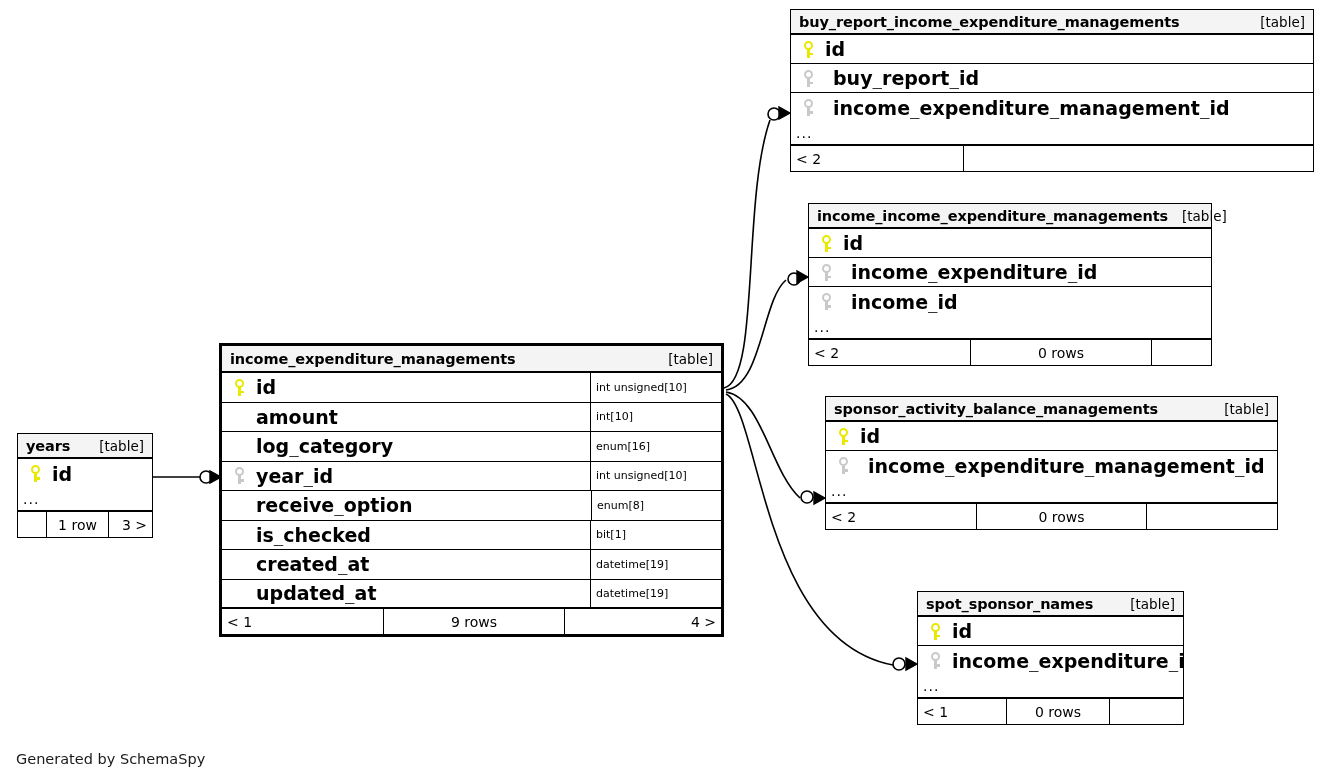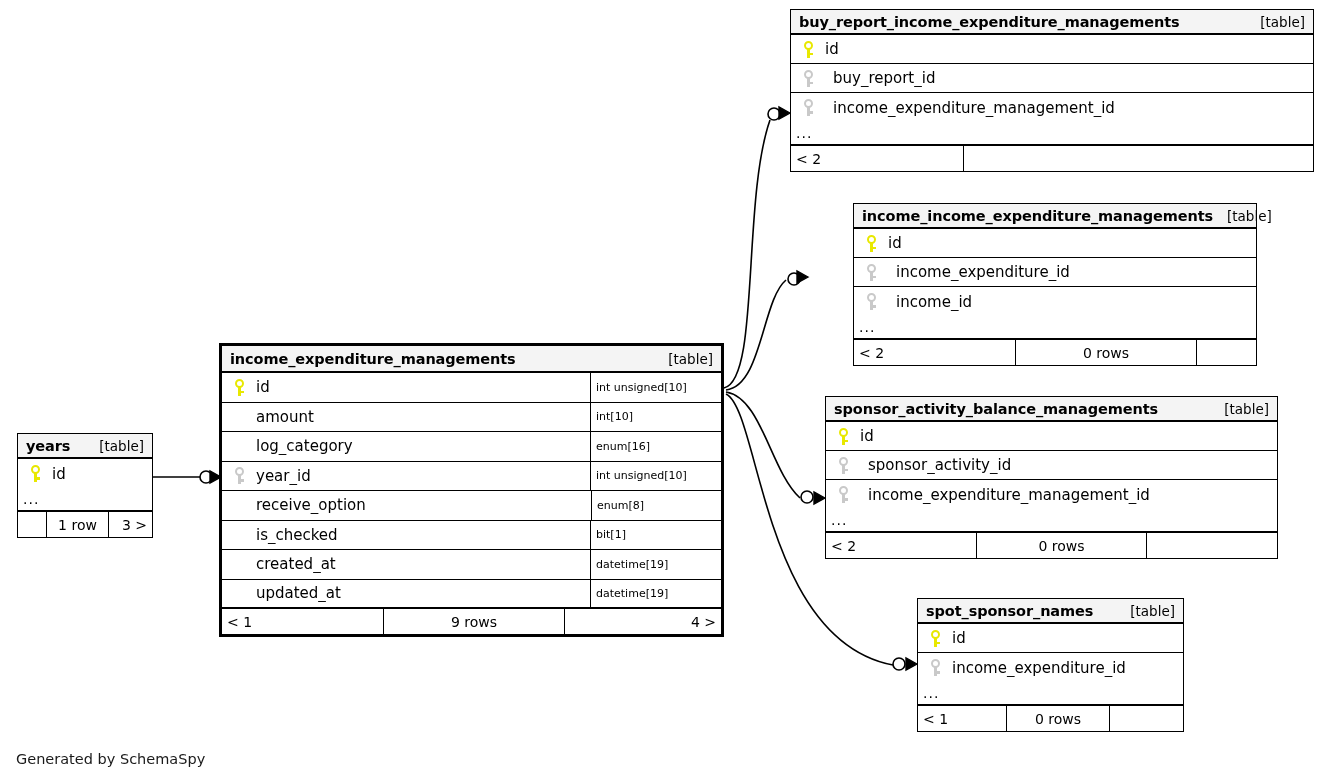--- a/index.html
+++ b/index.html
@@ -100,23 +100,24 @@
   }
 
   .keyslot {
     width: 22px;
     min-width: 22px;
     display: flex;
     align-items: center;
     justify-content: center;
   }
   .colname-txt {
-    font-size: 15px;
+    font-size: 19px;
     white-space: nowrap;
     overflow: hidden;
+    font-weight: bold;
   }
   
   .pad-lg { padding-left: 14px; }
   .pad-sm { padding-left: 6px; }
 
   .ellipsis-row {
     display: flex;
     align-items: center;
     height: 24px;
     box-sizing: border-box;
@@ -267,21 +268,21 @@
         </div>
       </div>
     </div>
     <div class="ellipsis-row">...</div>
     <div class="foot">
       <div class="foot-cell foot-left" style="width:172px;">&lt; 2</div>
       <div class="foot-cell foot-right" style="flex:1 1 auto;"></div>
     </div>
   </div>
 
-  <div class="tbl" style="left:853px; top:203px; width:404px;">
+  <div class="tbl" style="left:808px; top:203px; width:404px;">
     <div class="tbl-head">
       <span class="tbl-title">income_income_expenditure_managements</span>
       <span class="tbl-kind">[table]</span>
     </div>
     <div class="rows">
       <div class="row">
         <div class="col-name">
           <span class="keyslot">
             <span class="key pk">
                 <span class="bow"></span>
@@ -345,45 +346,33 @@
       </div>
       <div class="row">
         <div class="col-name">
           <span class="keyslot">
             <span class="key fk">
                 <span class="bow"></span>
                 <span class="shaft"></span>
                 <span class="tooth"></span>
               </span>
           </span>
-          <span class="colname-txt pad-lg">sponsor_activity_id</span>
-        </div>
-      </div>
-      <div class="row">
-        <div class="col-name">
-          <span class="keyslot">
-            <span class="key fk">
-                <span class="bow"></span>
-                <span class="shaft"></span>
-                <span class="tooth"></span>
-              </span>
-          </span>
           <span class="colname-txt pad-lg">income_expenditure_management_id</span>
         </div>
       </div>
     </div>
     <div class="ellipsis-row">...</div>
     <div class="foot">
       <div class="foot-cell foot-left" style="width:150px;">&lt; 2</div>
       <div class="foot-cell foot-center" style="width:170px;">0 rows</div>
       <div class="foot-cell foot-right" style="flex:1 1 auto;"></div>
     </div>
   </div>
 
-  <div class="tbl" style="left:917px; top:591px; width:267px;margin-top:7px;">
+  <div class="tbl" style="left:917px; top:591px; width:267px;">
     <div class="tbl-head">
       <span class="tbl-title">spot_sponsor_names</span>
       <span class="tbl-kind">[table]</span>
     </div>
     <div class="rows">
       <div class="row">
         <div class="col-name">
           <span class="keyslot">
             <span class="key pk">
                 <span class="bow"></span>

